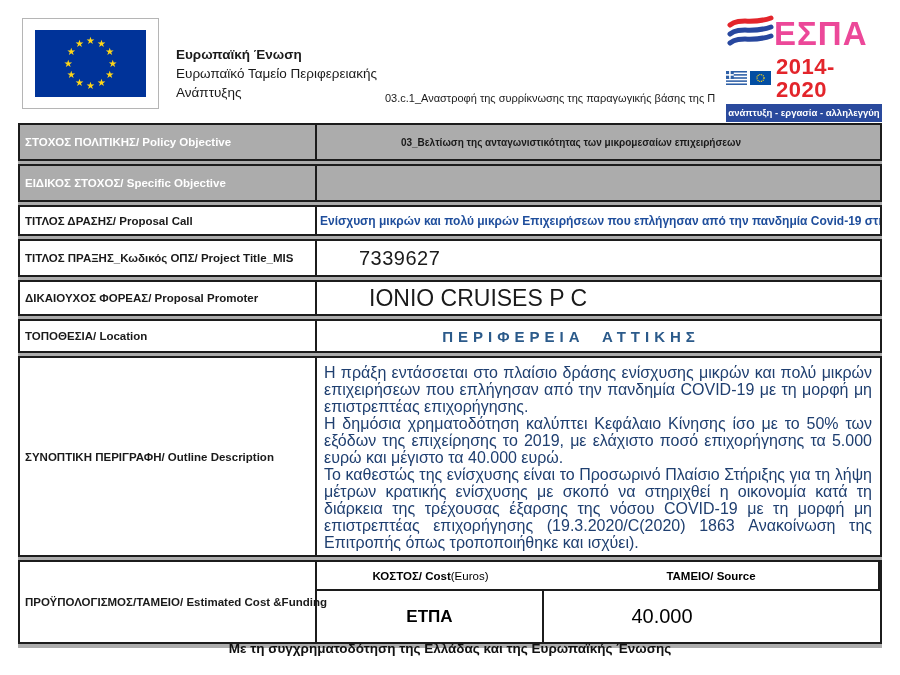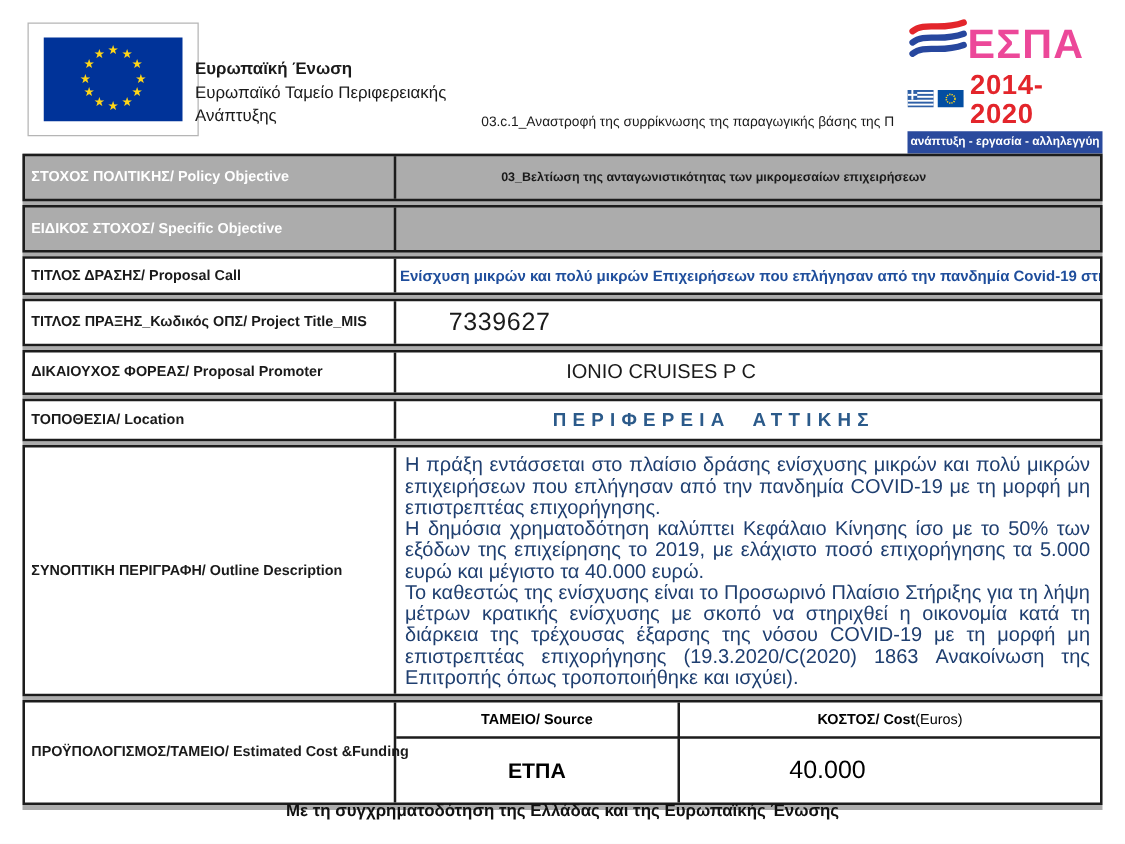--- a/index.html
+++ b/index.html
@@ -7,21 +7,21 @@
   body { font-family: "Liberation Sans", sans-serif; }
   .page { position:relative; width:900px; height:675px; background:#fff; overflow:hidden; }
 
   
   .hdr { position:absolute; left:0; top:0; width:900px; height:122px; }
   .eu-flag-box { position:absolute; left:22px; top:18px; width:137px; height:91px;
                  background:#fff; border:1px solid #b5b5b5; padding:11px 12px; }
   .eu-flag { position:relative; width:100%; height:100%; background:#039; }
   .eu-star { position:absolute; color:#FFD617; font-size:10px; line-height:10px;
              transform:translate(-50%,-50%); }
-  .eu-text { position:absolute; left:156px; top:45px; font-size:13.5px; line-height:19px; color:#1a1a1a; }
+  .eu-text { position:absolute; left:176px; top:45px; font-size:13.5px; line-height:19px; color:#1a1a1a; }
   .eu-text .t { font-weight:bold; }
   .doc-ref { position:absolute; left:385px; top:92px; font-size:11px; color:#1a1a1a; white-space:nowrap; }
 
   .espa { position:absolute; right:18px; top:14px; width:156px; }
   .espa-r1 { display:flex; align-items:center; }
   .espa-name { font-weight:bold; font-size:33px; line-height:34px; color:#ec4899; letter-spacing:1px; }
   .espa-r2 { display:flex; align-items:center; gap:3px; margin-top:1px; }
   .espa-period { font-weight:bold; font-size:22px; line-height:23px; color:#E3252B; letter-spacing:0.5px; margin-left:2px; }
   .espa-banner { margin-top:3px; background:#2A4A9D; color:#fff; font-weight:bold; font-size:9.5px;
                  text-align:center; padding:3px 2px 4px 2px; white-space:nowrap; }
@@ -43,21 +43,21 @@
   .box.r-mis      { min-height:38px; }
   .box.r-promoter { min-height:36px; }
   .box.r-location { min-height:34px; }
   .box.r-desc     { min-height:142px; }
   .box.r-budget   { min-height:84px; }
 
   .v-policy   { font-weight:bold; font-size:10px; padding-right:55px; }
   .v-call     { font-weight:bold; font-size:12px; color:#1F4E9C; justify-content:flex-start;
                 padding-left:3px; white-space:nowrap; overflow:hidden; }
   .v-mis      { font-size:20px; justify-content:flex-start; padding-left:42px; letter-spacing:0.5px; }
-  .v-promoter { font-size:16px; justify-content:flex-start; padding-left:112px;margin-left:24px; }
+  .v-promoter { font-size:23px; justify-content:flex-start; padding-left:52px; }
   .v-location { font-weight:bold; font-size:15px; color:#2B5A8A; letter-spacing:5px;
                 word-spacing:9px; padding-right:55px; }
   .v-desc     { display:block; padding:6px 8px 4px 7px; font-size:16px; line-height:17px;
                 color:#1F3F70; text-align:justify; }
   .v-desc p   { margin:0; }
 
   
   .sub { display:grid; grid-template-columns:227px 1fr; grid-template-rows:29px 1fr; }
   .sub-h { border-bottom:2px solid #1c1c1c; display:flex; align-items:center; justify-content:center;
            font-weight:bold; font-size:11.5px; }
@@ -179,25 +179,25 @@
       <div class="val v-desc">
         <p>Η πράξη εντάσσεται στο πλαίσιο δράσης ενίσχυσης μικρών και πολύ μικρών επιχειρήσεων που επλήγησαν από την πανδημία COVID-19 με τη μορφή μη επιστρεπτέας επιχορήγησης.</p>
         <p>Η δημόσια χρηματοδότηση καλύπτει Κεφάλαιο Κίνησης ίσο με το 50% των εξόδων της επιχείρησης το 2019, με ελάχιστο ποσό επιχορήγησης τα 5.000 ευρώ και μέγιστο τα 40.000 ευρώ.</p>
         <p>Το καθεστώς της ενίσχυσης είναι το Προσωρινό Πλαίσιο Στήριξης για τη λήψη μέτρων κρατικής ενίσχυσης με σκοπό να στηριχθεί η οικονομία κατά τη διάρκεια της τρέχουσας έξαρσης της νόσου COVID-19 με τη μορφή μη επιστρεπτέας επιχορήγησης (19.3.2020/C(2020) 1863 Ανακοίνωση της Επιτροπής όπως τροποποιήθηκε και ισχύει).</p>
       </div>
     </section>
 
     <section class="box r-budget">
       <div class="lbl">ΠΡΟΫΠΟΛΟΓΙΣΜΟΣ/ΤΑΜΕΙΟ/ Estimated Cost &amp;Funding</div>
       <div class="sub">
-        <div class="sub-h sub-c1">ΤΑΜΕΙΟ/ Source</div>
         <div class="sub-h">
           <span>ΚΟΣΤΟΣ/ Cost</span>
             <span class="norm">(Euros)</span>
         </div>
+        <div class="sub-h sub-c1">ΤΑΜΕΙΟ/ Source</div>
         <div class="sub-v sub-c1 v-source">ΕΤΠΑ</div>
         <div class="sub-v v-cost">40.000</div>
       </div>
     </section>
 
   </div>
 
   <div class="foot">Με τη συγχρηματοδότηση της Ελλάδας και της Ευρωπαϊκής Ένωσης</div>
 
 </div>

